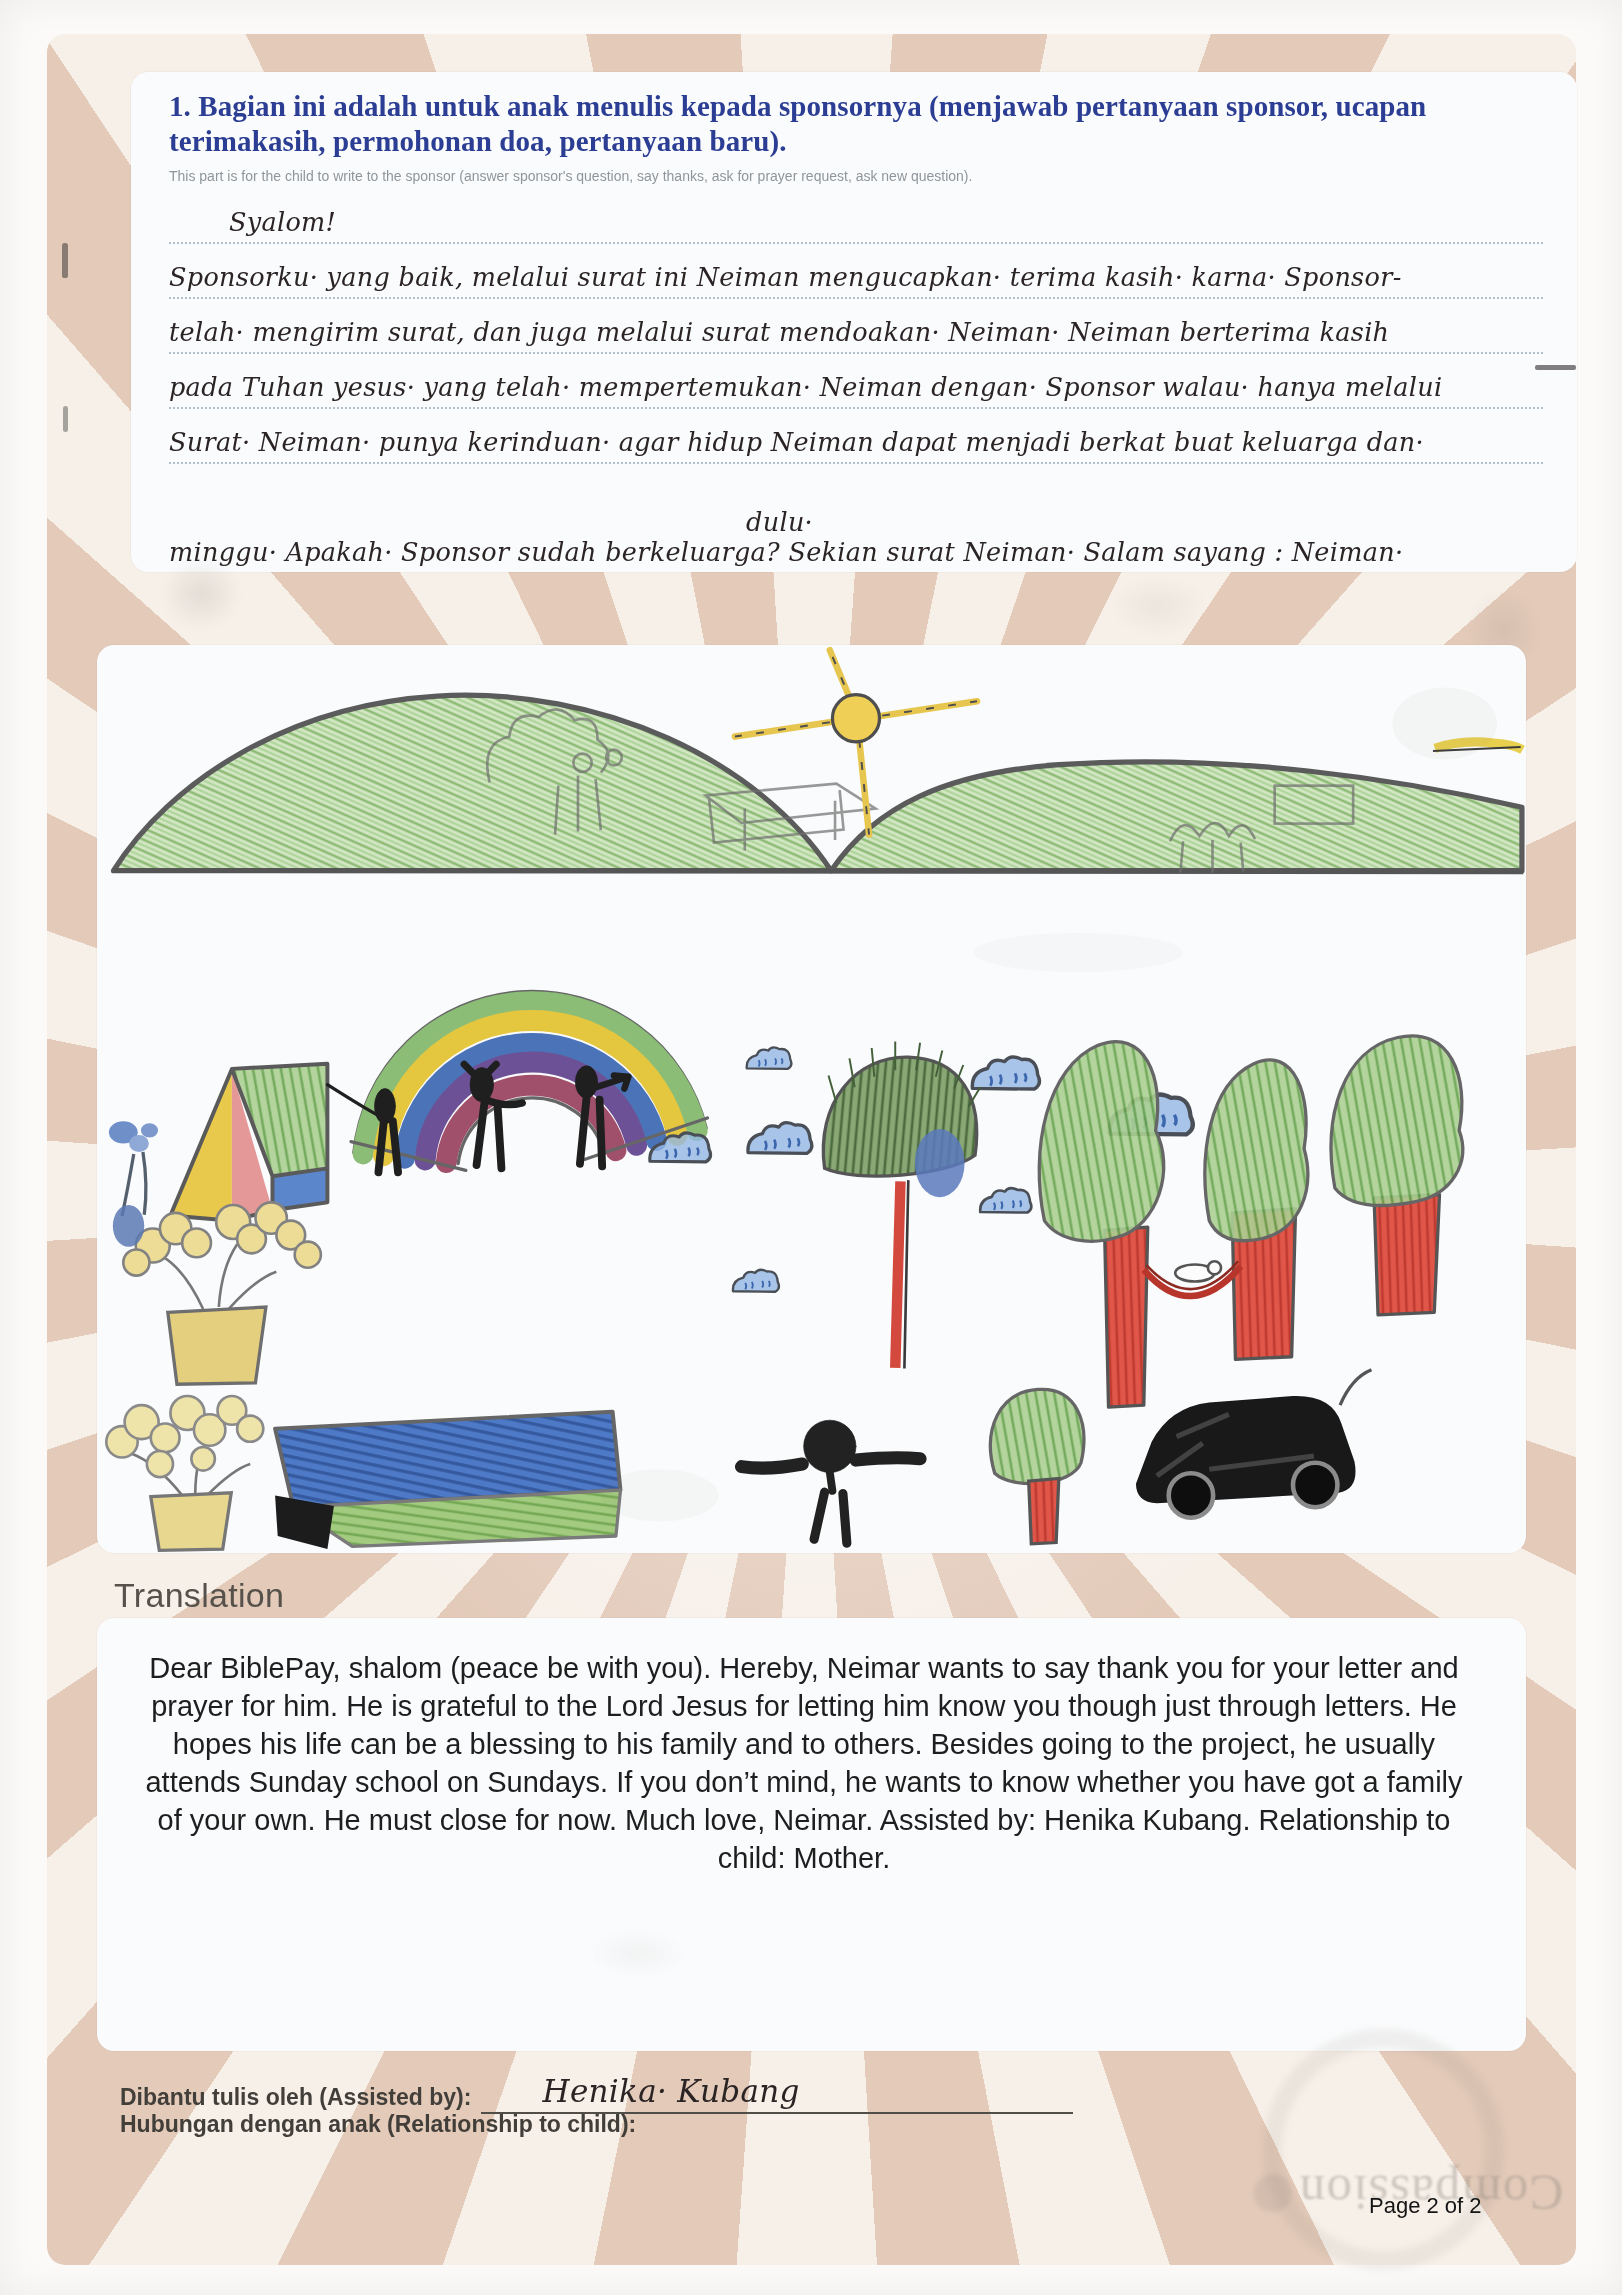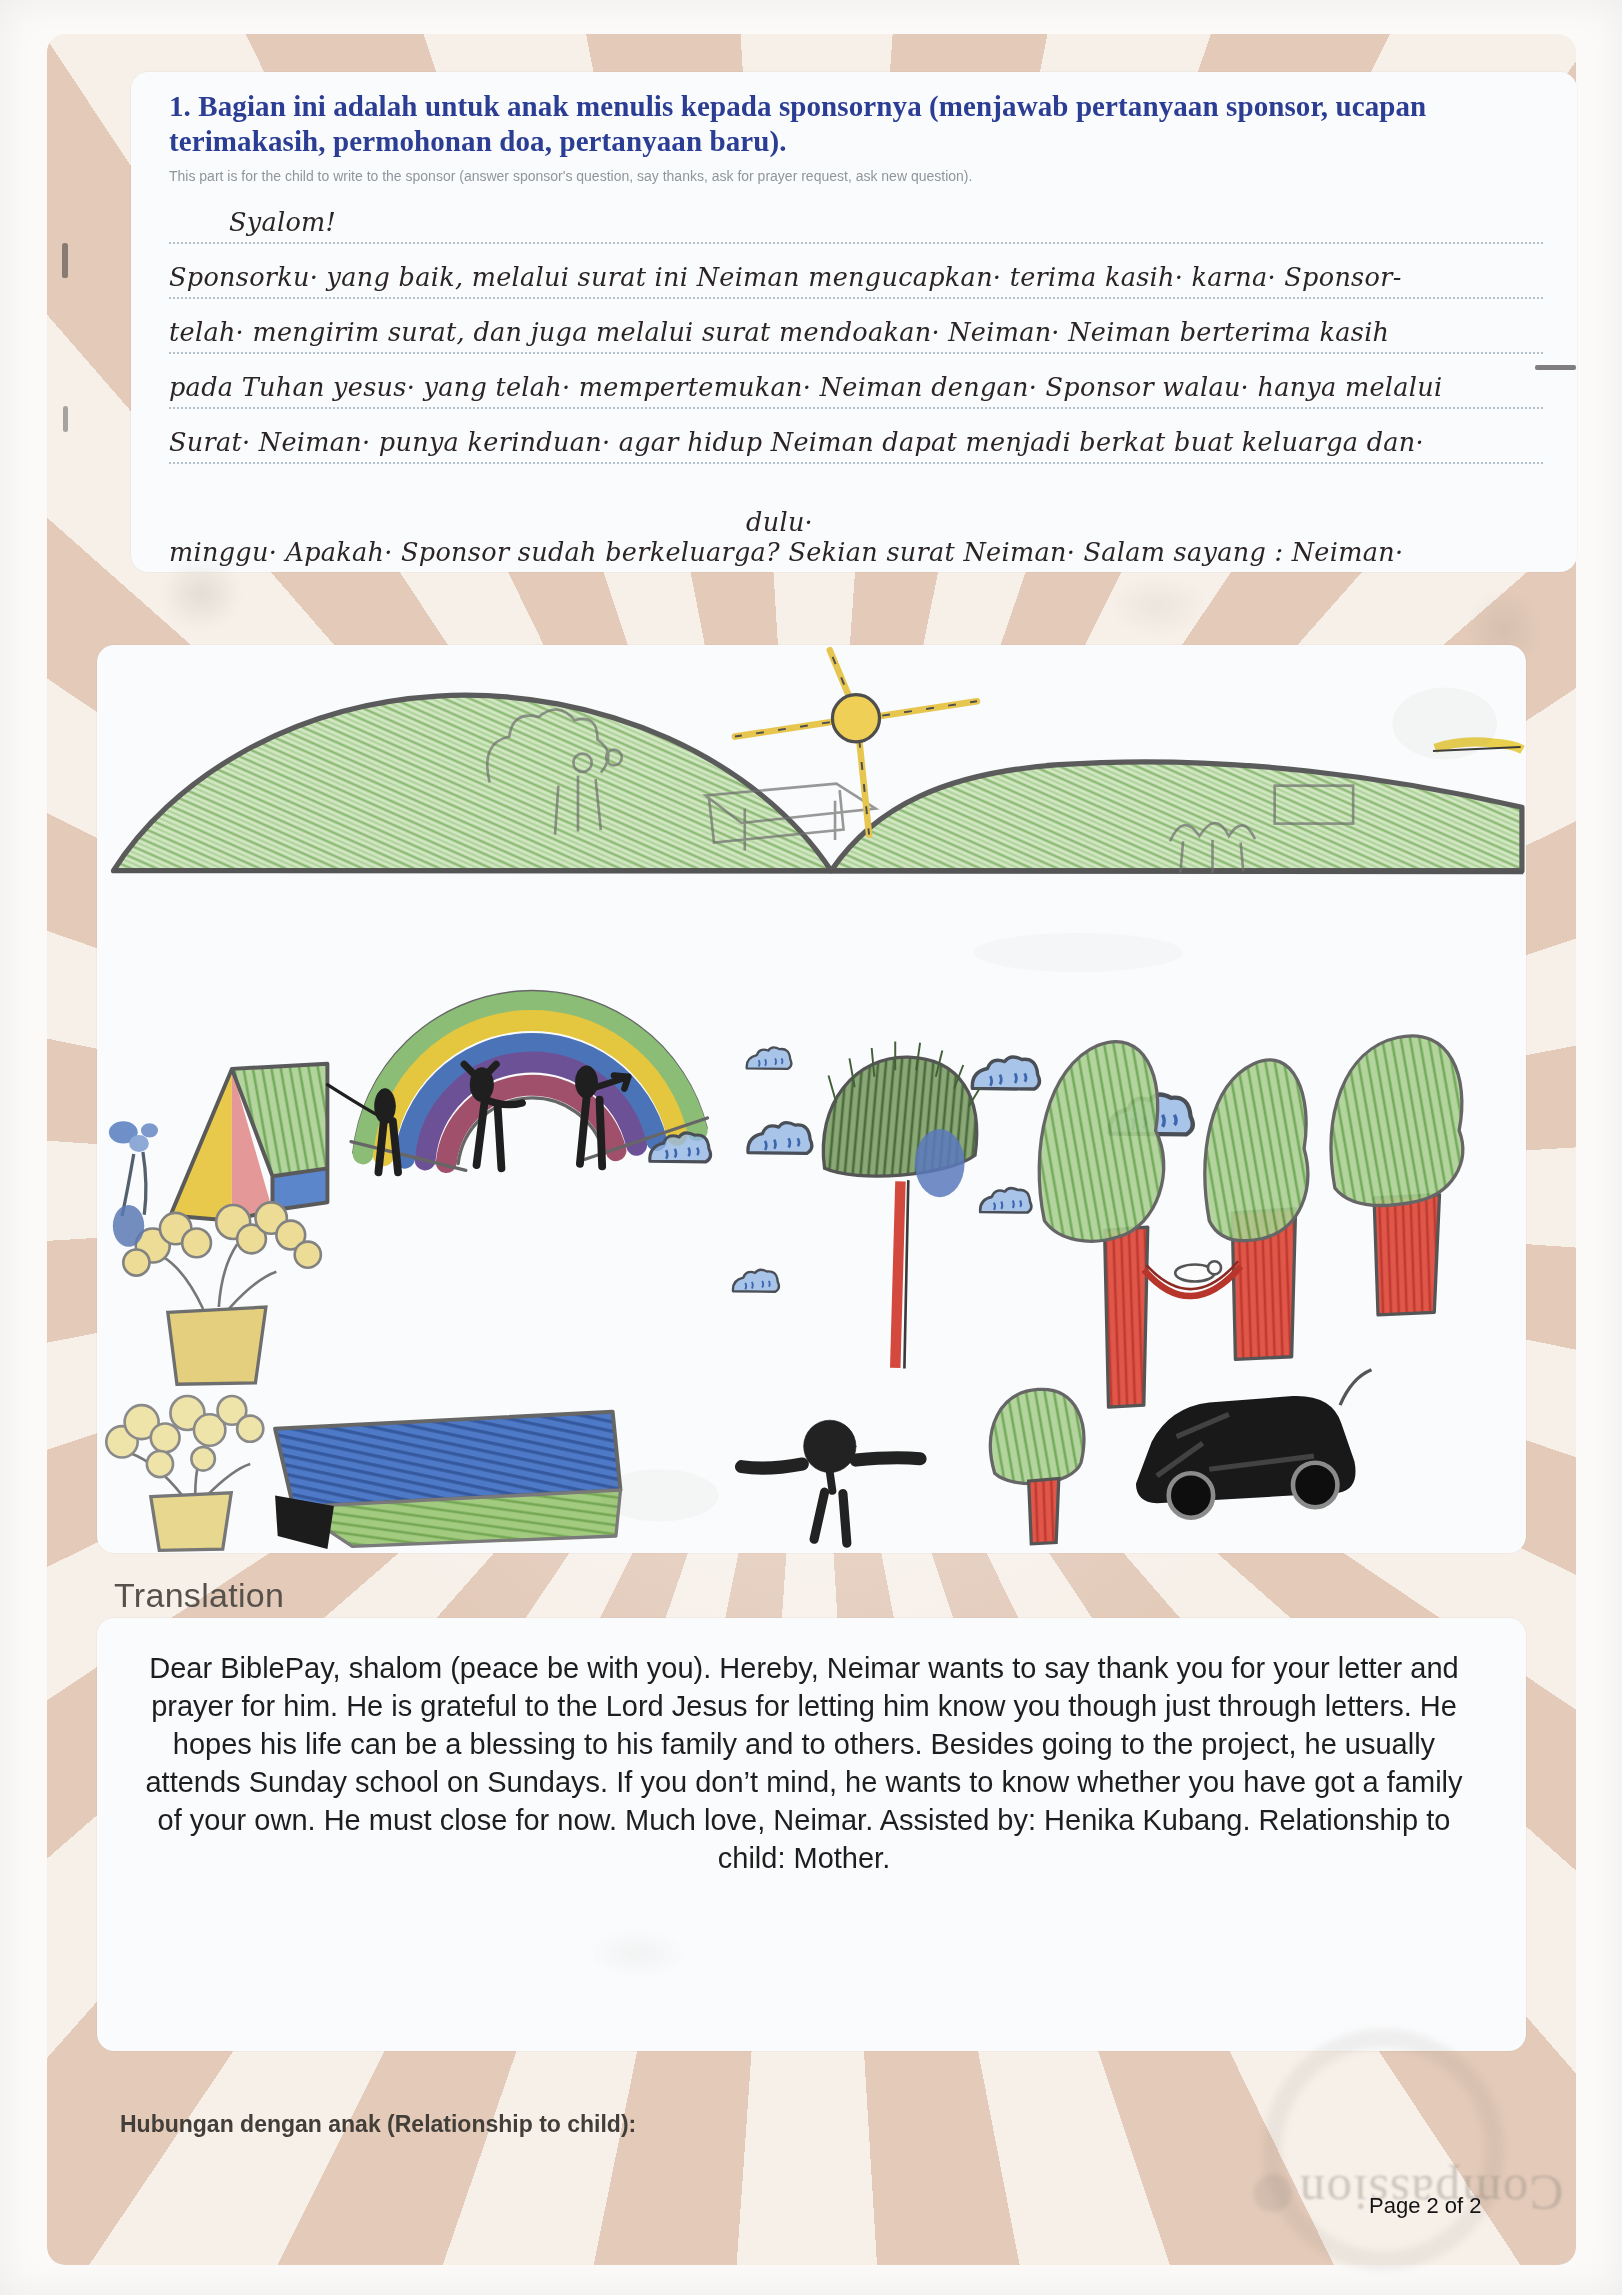--- a/index.html
+++ b/index.html
@@ -319,20 +319,26 @@
       </g>
     </svg>
   </section>
 
   <h2 class="translation-heading">Translation</h2>
   <section class="panel translation-panel">
     <p>Dear BiblePay, shalom (peace be with you). Hereby, Neimar wants to say thank you for your letter and prayer for him. He is grateful to the Lord Jesus for letting him know you though just through letters. He hopes his life can be a blessing to his family and to others. Besides going to the project, he usually attends Sunday school on Sundays. If you don’t mind, he wants to know whether you have got a family of your own. He must close for now. Much love, Neimar. Assisted by: Henika Kubang. Relationship to child: Mother.</p>
   </section>
   <div class="smudge tb1"></div>
 
+  <div class="field field1">
+    <span class="flabel">Dibantu tulis oleh (Assisted by):</span>
+    <span class="fline">
+      <span class="hw fvalue">Henika· Kubang</span>
+    </span>
+  </div>
   <div class="field field2">
     <span class="flabel">Hubungan dengan anak (Relationship to child):</span>
   </div>
 
   <div class="ring"></div>
   <div class="dot"></div>
   <div class="watermark">Compassion</div>
   <div class="page-num">Page 2 of 2</div>
   <div class="edge e1"></div>
   <div class="edge e2"></div>

